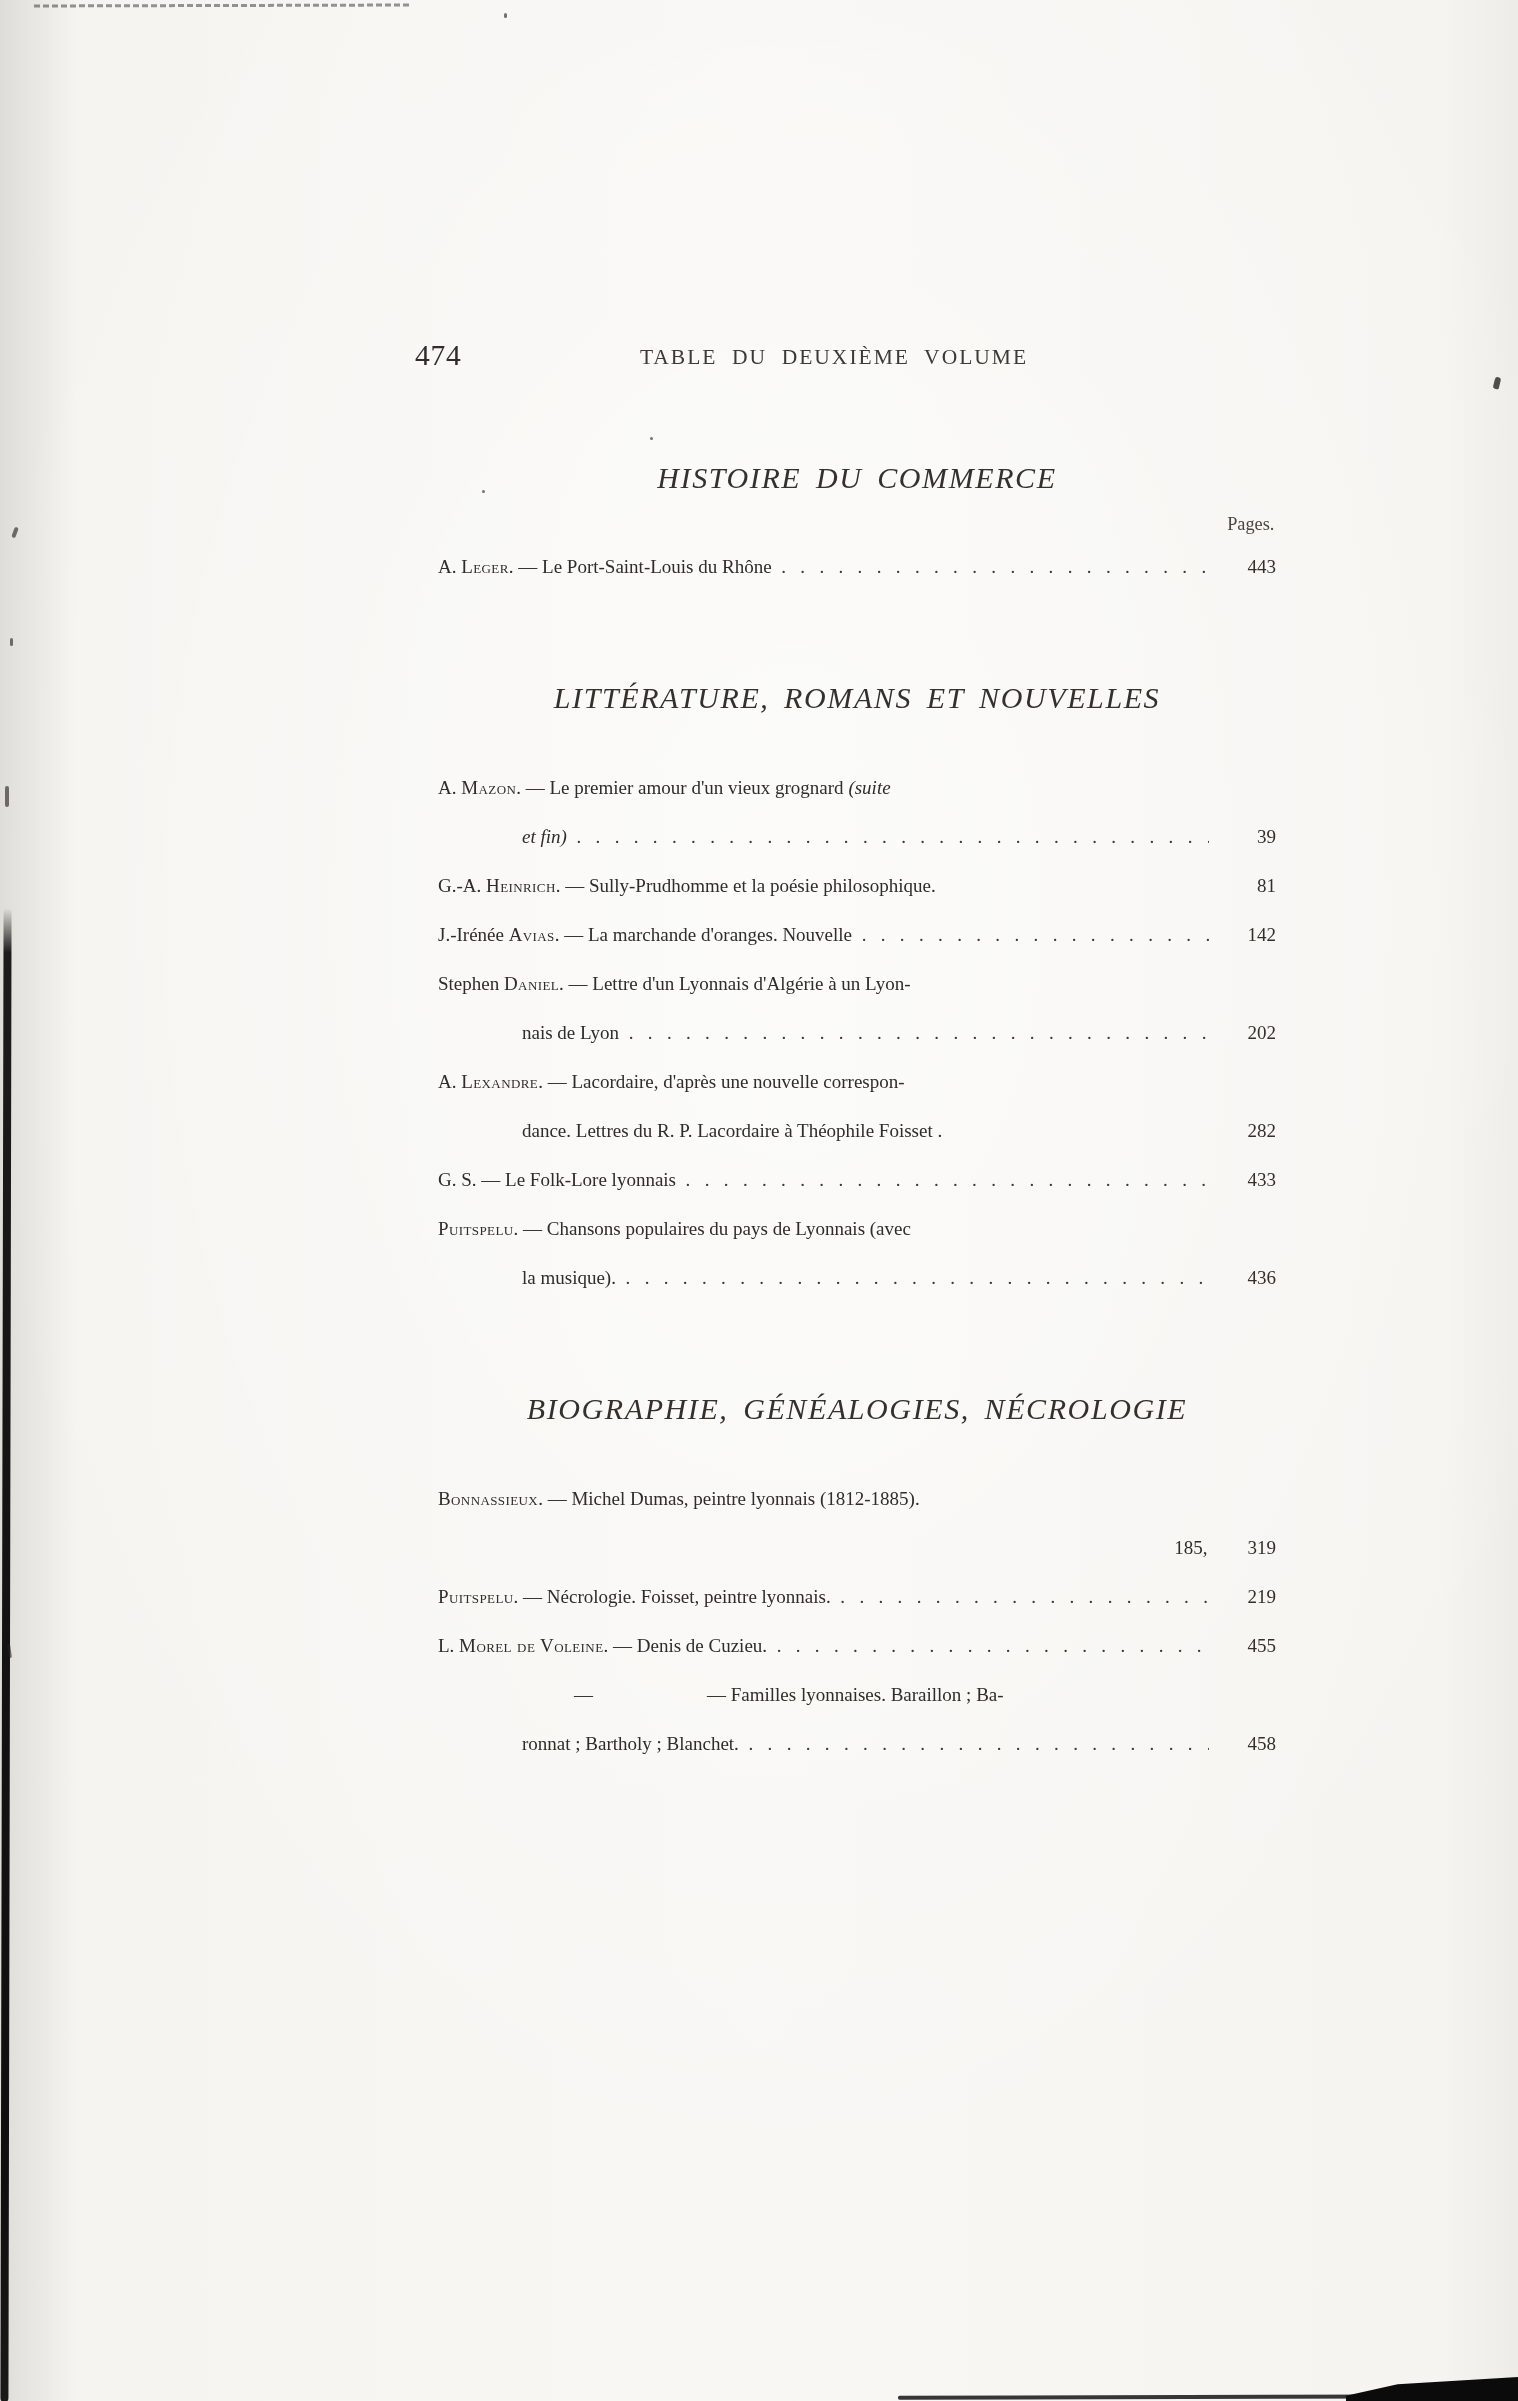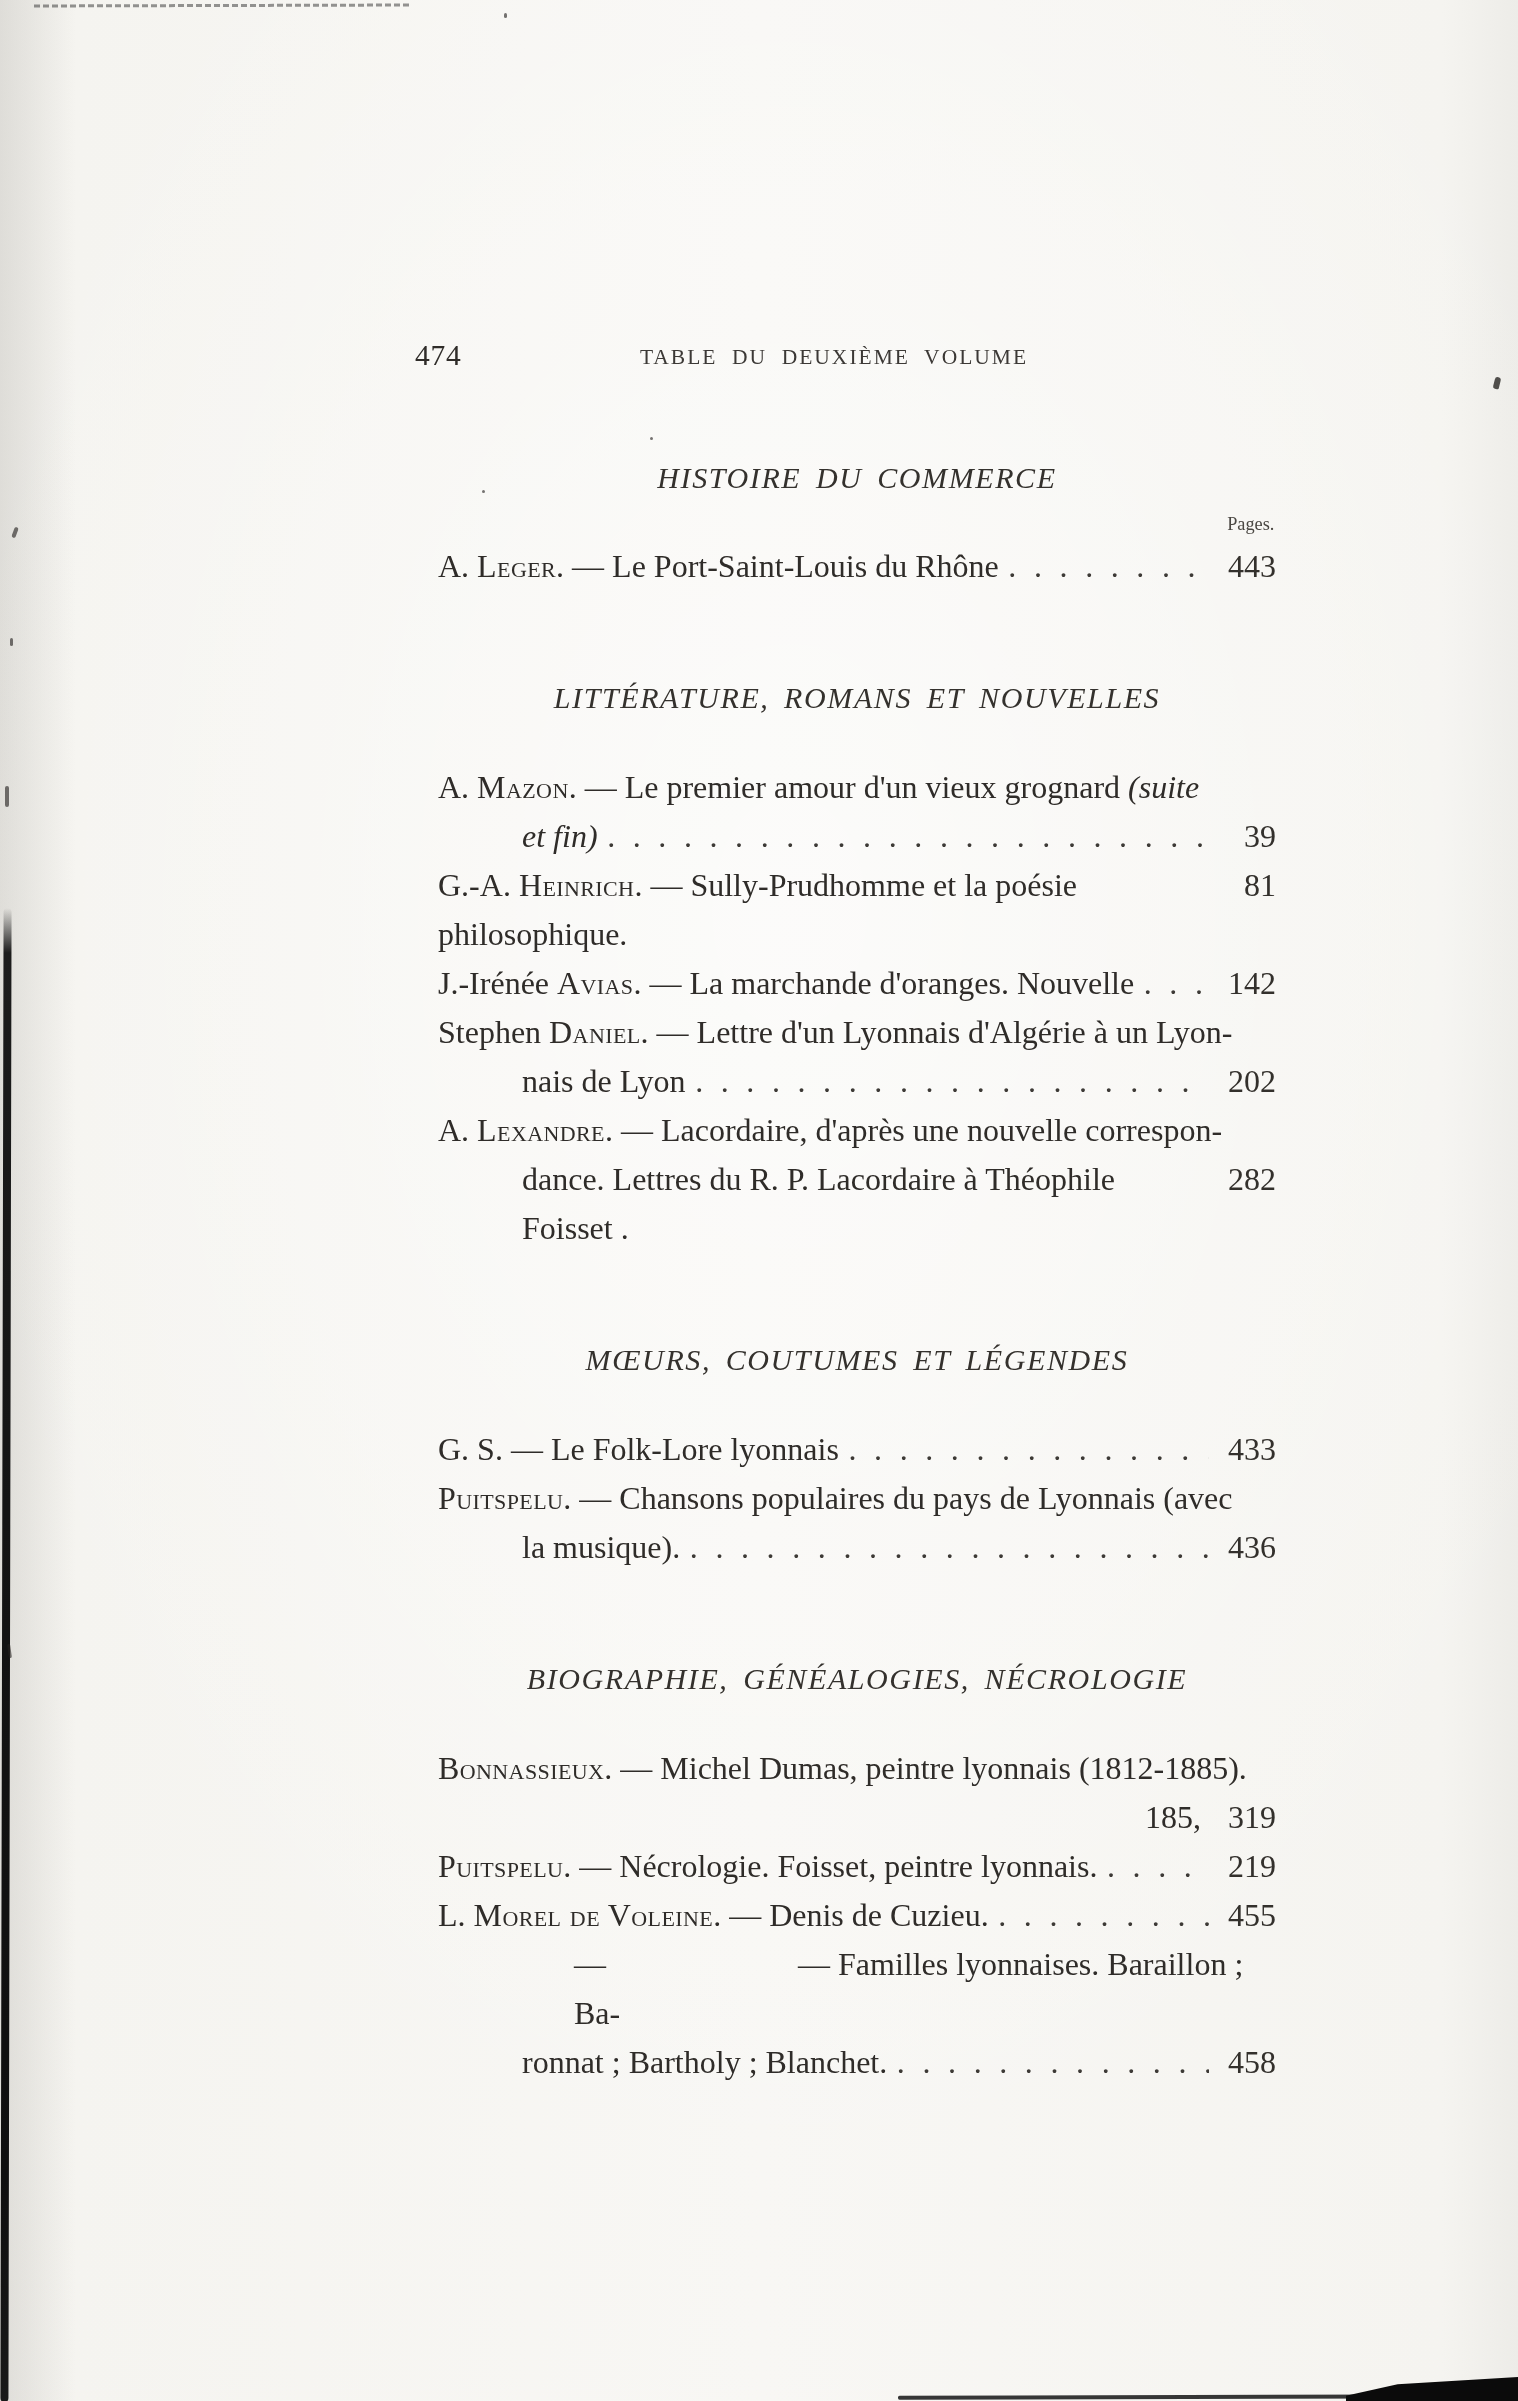--- a/index.html
+++ b/index.html
@@ -56,21 +56,21 @@
     font-size: 18.3px;
     color: #4a4742;
     margin: -30px 1.6px 6.4px 0;
     line-height: 22.3px;
   }
 
   .toc-entry { margin: 0; }
   .toc-line {
     display: flex;
     align-items: baseline;
-    font-size: 32px;
+    font-size: 19px;
     line-height: 49px;
   }
   .toc-line.indent  { padding-left: 84px; }
   .toc-line.indent2 { padding-left: 136px; align-items: flex-end; }
   .toc-line.right   { justify-content: flex-end; font-family: Liberation Serif, serif; }
 
   .line-text { white-space: pre-wrap; flex: 0 1 auto; }
   .sc { font-variant-caps: small-caps; letter-spacing: 0.4px; }
   .i  { font-style: italic; }
 
@@ -186,21 +186,20 @@
             <span class="line-text"><span>A. </span><span class="sc">Lexandre</span><span>. — Lacordaire, d'après une nouvelle correspon-</span></span>
           </div>
           <div class="toc-line indent">
             <span class="line-text"><span>dance. Lettres du R. P. Lacordaire à Théophile Foisset .</span></span>
             <span class="leader empty"></span>
             <span class="pagenum">282</span>
           </div>
         </div>
       </section>
       <section class="toc-section">
-        <div class="section-title">MŒURS, COUTUMES ET LÉGENDES</div>
         <div class="toc-entry">
           <div class="toc-line">
             <span class="line-text"><span>G. S. — Le Folk-Lore lyonnais</span></span>
             <span class="leader"><span class="leader-dots">. . . . . . . . . . . . . . . . . . . . . . . . . . . . . . . . . . . . . . . .</span></span>
             <span class="pagenum">433</span>
           </div>
         </div>
         <div class="toc-entry">
           <div class="toc-line">
             <span class="line-text"><span class="sc">Puitspelu</span><span>. — Chansons populaires du pays de Lyonnais (avec</span></span>

